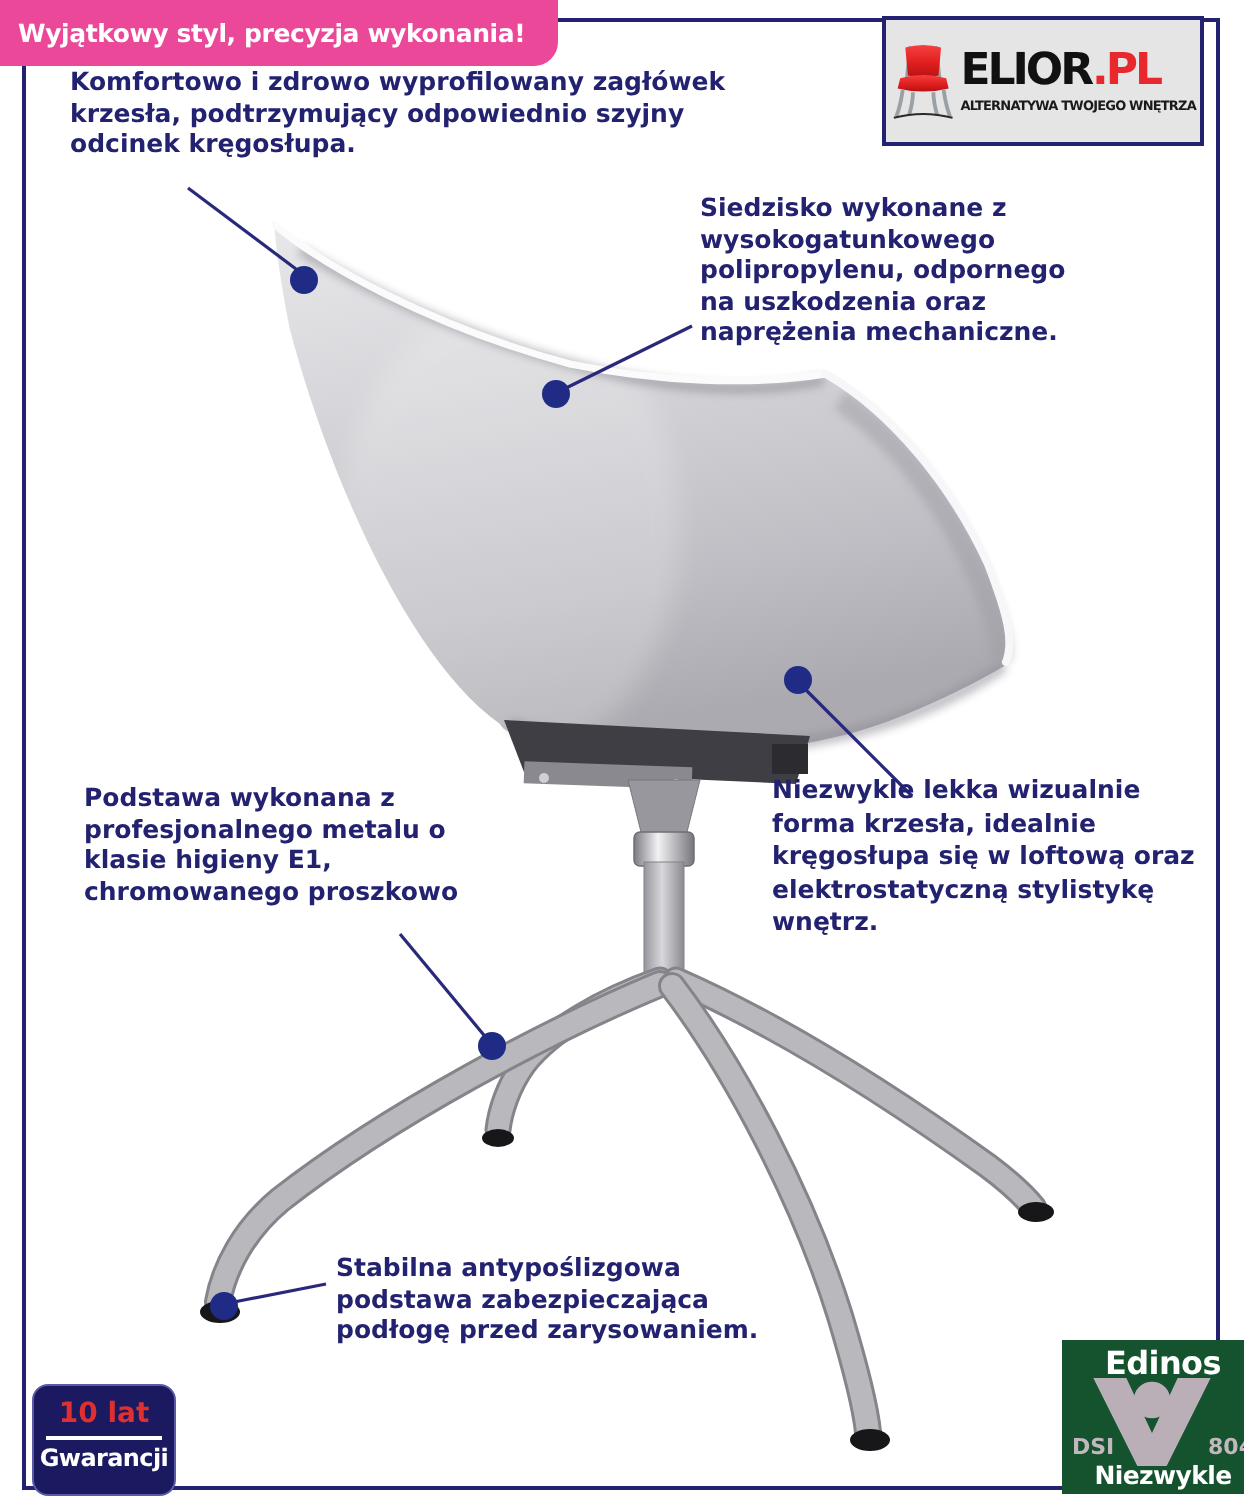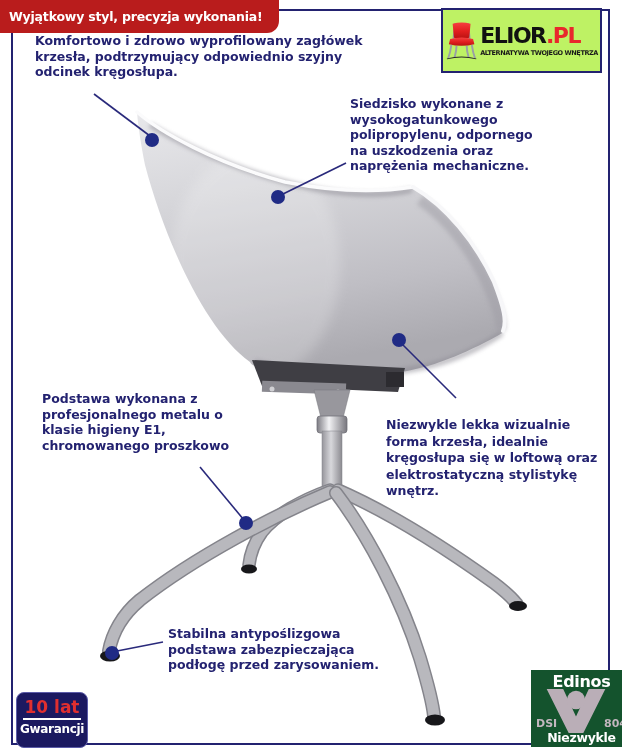--- a/index.html
+++ b/index.html
@@ -8,51 +8,51 @@
 
   
   .frame{position:absolute;background:#232270;z-index:1;}
   .frame-left{left:11px;top:0;width:2px;height:745px;}
   .frame-top{left:253px;top:9px;width:357px;height:2px;}
   .frame-right{left:608px;top:9px;width:2px;height:736px;}
   .frame-bottom{left:11px;top:743px;width:599px;height:2px;}
 
   
   .banner{position:absolute;left:0;top:0;height:33px;z-index:6;
-          background:#b91c1c;color:#ffffff;font-weight:bold;font-size:12.5px;
+          background:#ec4899;color:#ffffff;font-weight:bold;font-size:12.5px;
           letter-spacing:-0.2px;display:inline-flex;align-items:center;
           padding:0 16px 0 9px;border-radius:0 0 12px 0;}
 
   
   .logo-box{position:absolute;left:441px;top:8px;width:161px;height:65px;z-index:6;
-            background:#bef264;border:2px solid #232270;box-sizing:border-box;
+            background:#e5e5e5;border:2px solid #232270;box-sizing:border-box;
             display:flex;align-items:center;padding:1px 2px;}
   .logo-text{display:flex;flex-direction:column;align-items:flex-start;margin-left:2px;}
   .logo-word{font-weight:900;font-size:22px;letter-spacing:-1.5px;color:#111111;line-height:22px;white-space:nowrap;}
   .logo-word .tld{color:#e8282c;}
   .logo-tagline{font-weight:bold;font-size:6.5px;letter-spacing:-0.4px;color:#1a1a1a;margin-top:2px;white-space:nowrap;}
 
   
   .ann{position:absolute;color:#232270;font-weight:bold;font-size:12.5px;
        line-height:15.5px;white-space:nowrap;z-index:5;}
   .ann-headrest{left:35px;top:33px;}
   .ann-seat{left:350px;top:96px;}
   .ann-base{left:42px;top:391px;}
-  .ann-form{left:386px;top:417px;line-height:16.5px;}
+  .ann-form{left:386px;top:387px;line-height:16.5px;}
   .ann-glides{left:168px;top:626px;}
 
   
   .chair-svg,.pointer-svg{position:absolute;left:0;top:0;z-index:3;pointer-events:none;}
   .pointer-svg{z-index:4;}
 
   
   .warranty{position:absolute;left:16px;top:692px;width:72px;height:56px;z-index:7;
             background:#1b1960;border:1px solid #5b5ba8;border-radius:8px;
             box-sizing:border-box;display:flex;flex-direction:column;align-items:center;}
-  .warranty .w-top{color:#e02f2f;font-weight:bold;font-size:17px;line-height:20px;margin-top:4px;letter-spacing:0px;}
+  .warranty .w-top{color:#e02f2f;font-weight:bold;font-size:14px;line-height:20px;margin-top:4px;letter-spacing:0px;}
   .warranty .w-line{width:58px;height:1.5px;background:#ffffff;margin:1px 0 2px 0;}
   .warranty .w-bottom{color:#ffffff;font-weight:bold;font-size:12px;line-height:14px;letter-spacing:-0.3px;}
 
   
   .standards{position:absolute;left:531px;top:670px;width:89px;height:77px;z-index:7;
              background:#14532d;overflow:hidden;padding-left:12px;}
   .standards .s-brand{position:absolute;left:0;right:0;top:2px;text-align:center;
              color:#ffffff;font-weight:bold;font-size:16px;letter-spacing:-0.3px;}
   .standards .s-left{position:absolute;left:5px;bottom:17px;color:#c3b7bf;font-weight:bold;font-size:11px;}
   .standards .s-right{position:absolute;right:5px;bottom:17px;color:#c3b7bf;font-weight:bold;font-size:11px;}

